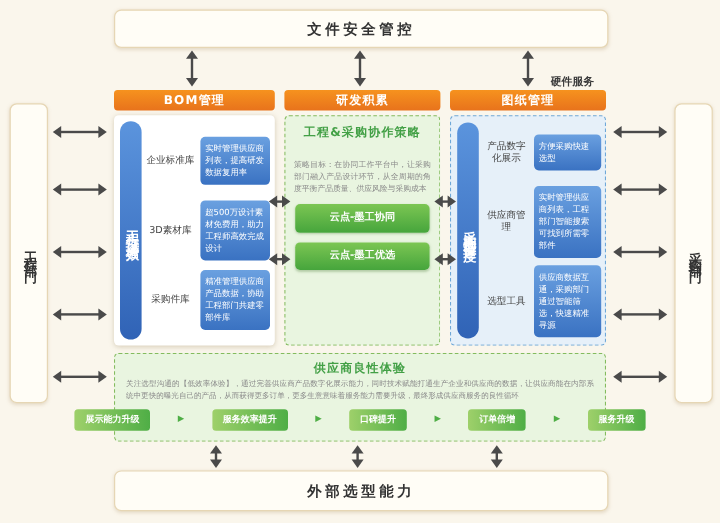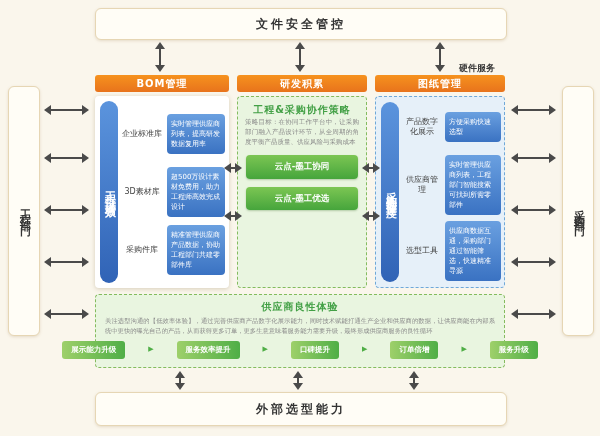--- a/index.html
+++ b/index.html
@@ -33,21 +33,21 @@
         background:linear-gradient(180deg,#5b94dd,#3063b6);color:#fff;font-size:11px;font-weight:bold;
         writing-mode:vertical-rl;text-orientation:upright;display:flex;align-items:center;justify-content:center;
         letter-spacing:3px;}
 
   .prow{position:absolute;display:flex;align-items:center;gap:4px;}
   .plabel{flex:0 0 42px;font-size:8px;color:#444;text-align:center;line-height:1.3;}
   .pdesc{flex:1;background:linear-gradient(180deg,#6aa0e0,#3a72c2);border-radius:4px;color:#fff;
         font-size:7px;line-height:1.45;padding:5px 4px;text-align:left;}
 
   .gtitle{text-align:center;font-size:10px;font-weight:bold;color:#43a046;letter-spacing:1px;}
-  .gdesc{font-size:6.5px;color:#8a8a8a;line-height:1.55;margin-top:0;text-align:justify;}
+  .gdesc{font-size:6.5px;color:#8a8a8a;line-height:1.55;margin-top:15px;text-align:justify;}
   .gitem{margin:8px auto 0;width:104px;background:linear-gradient(180deg,#7cc653,#46a53c);
         border-radius:4px;color:#fff;font-size:8.5px;font-weight:bold;text-align:center;
         padding:6px 4px;line-height:1.35;box-shadow:0 1px 2px rgba(80,130,60,.35);}
 
   .steps{margin-top:5px;display:flex;align-items:center;justify-content:center;gap:23px;}
   .step{background:linear-gradient(90deg,#9ed06a,#4fae46);color:#fff;font-size:7.5px;font-weight:bold;
         padding:4px 9px;border-radius:3px;white-space:nowrap;}
   .stepsep{color:#4fae46;font-size:7px;line-height:1;}
 
   

